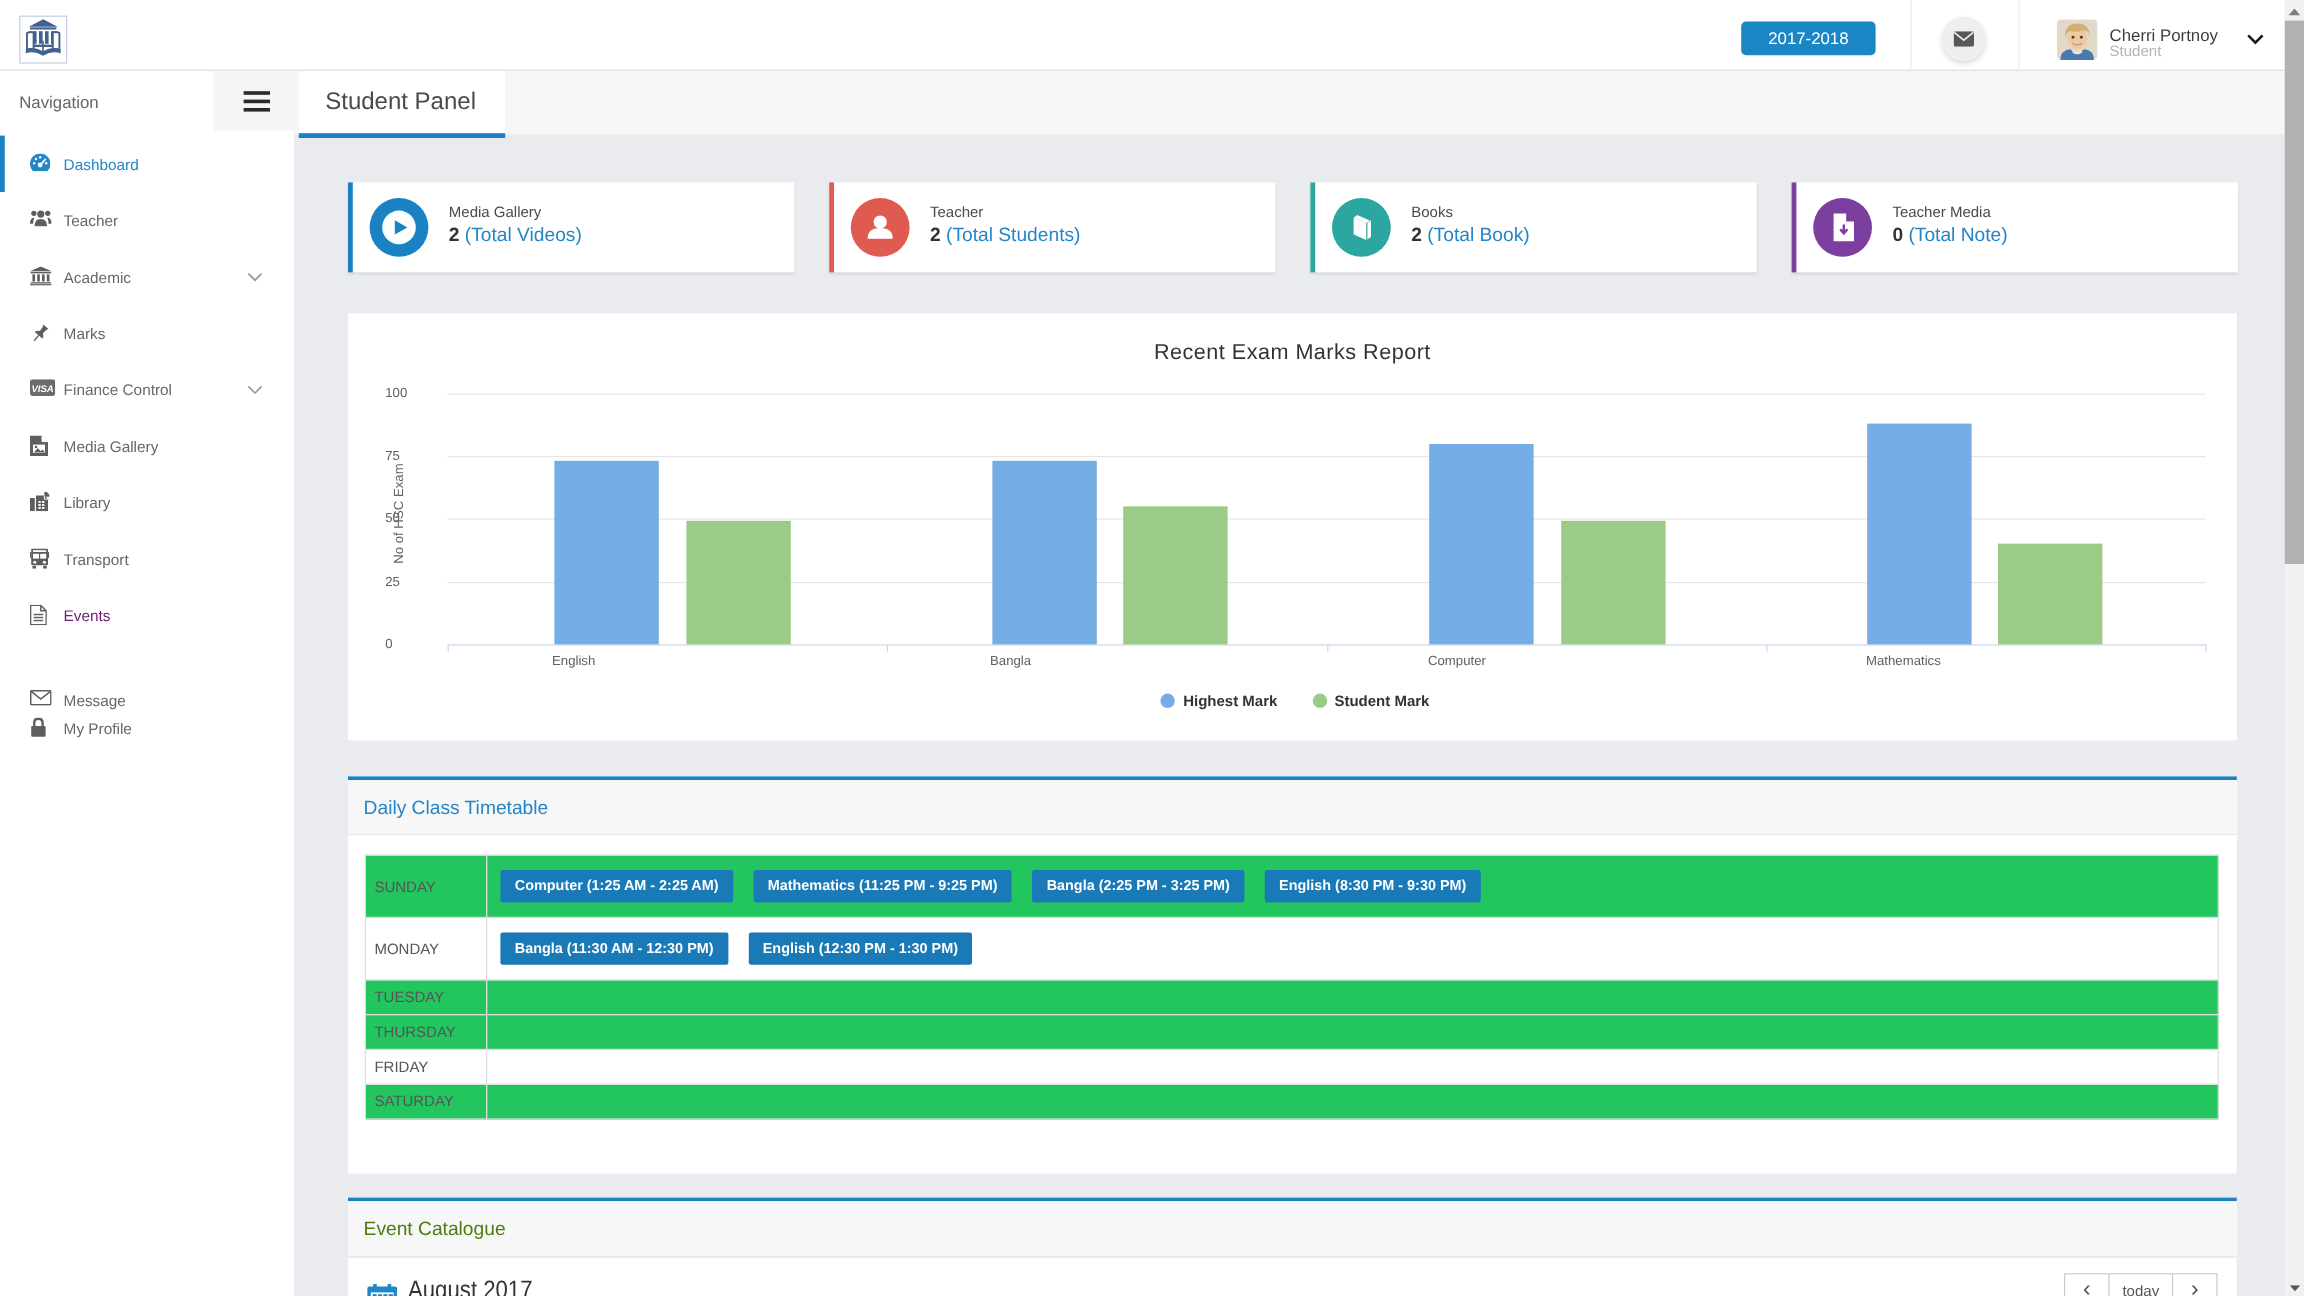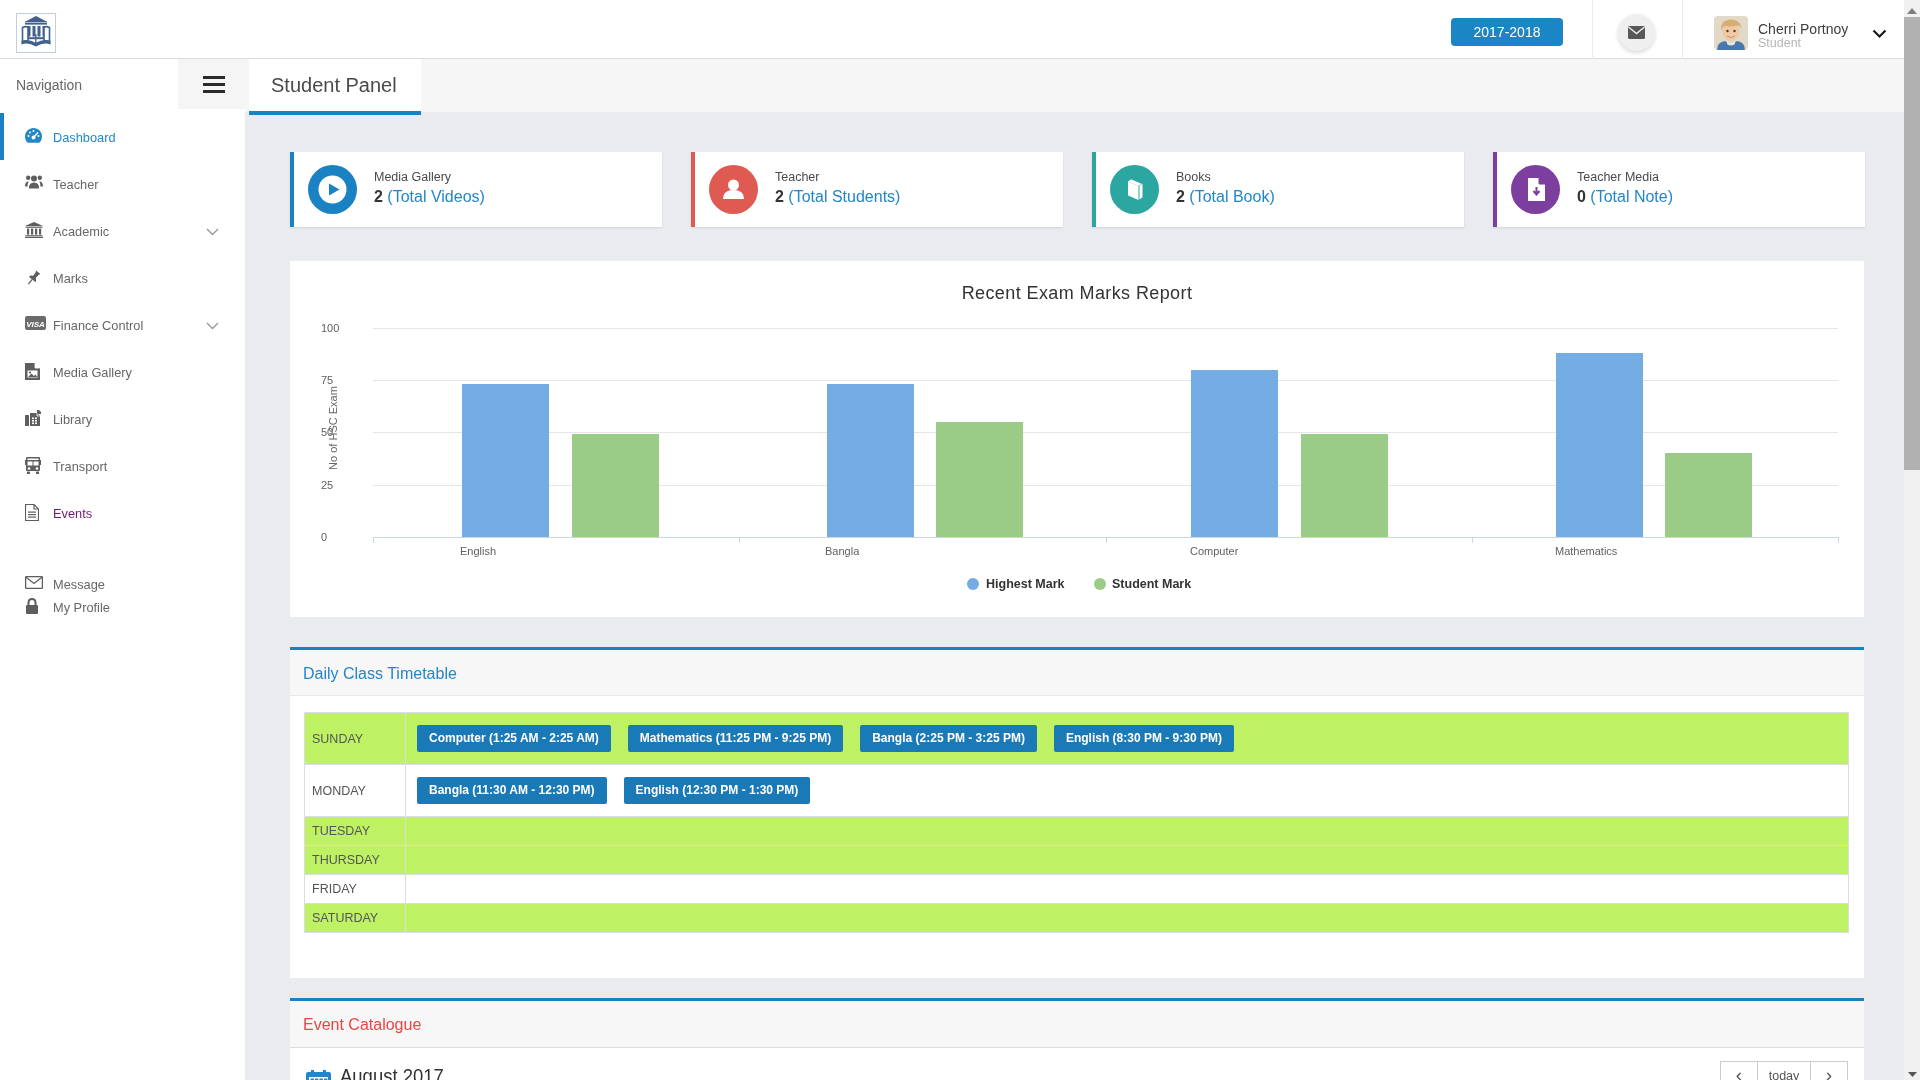--- a/index.html
+++ b/index.html
@@ -56,27 +56,27 @@
 #axisline { position:absolute; left:373px; top:537px; width:1465px; height:1px; background:#ccd6eb; }
 .ldot { display:inline-block; width:12px; height:12px; border-radius:50%; vertical-align:-1px; }
 #legend { position:absolute; left:290px; top:577px; width:1574px; height:16px; font-size:12.5px; font-weight:bold; color:#333; }
 
 
 #ttpanel { position:absolute; left:290px; top:647px; width:1574px; height:331px; background:#fff; border-top:3px solid #1a82c3; }
 #tttitle { position:absolute; left:13px; top:15px; font-size:16px; color:#2386c8; }
 #tttable { position:absolute; left:14px; top:62px; width:1545px; border-collapse:collapse; }
 #tttable td { border:1px solid #ddd; font-size:12.5px; color:#555; }
 #tttable td.day { width:101px; padding-left:7px; }
-#tttable tr.odd { background:#bef264; }
+#tttable tr.odd { background:#22c55e; }
 .chip { display:inline-block; background:#1a7ab8; color:#fff; font-size:12px; font-weight:bold; height:27px; line-height:27px; padding:0 12px; border-radius:2px; margin-right:17px; vertical-align:middle; }
 .cellpad { padding:8px 0 8px 11px; }
 
 
 #evpanel { position:absolute; left:290px; top:998px; width:1574px; height:82px; background:#fff; border-top:3px solid #1a82c3; }
-#evtitle { position:absolute; left:13px; top:15px; font-size:16px; color:#ef4444; }
+#evtitle { position:absolute; left:13px; top:15px; font-size:16px; color:#4d7c0f; }
 #evline { position:absolute; left:0; top:46px; width:1574px; height:1px; background:#ddd; }
 #evmonth { position:absolute; left:50px; top:63px; font-size:21px; color:#333; transform:scaleX(0.88); transform-origin:left top; }
 .fcbtn { position:absolute; top:1061px; height:30px; background:#fff; border:1px solid #ccc; font-size:13px; color:#555; text-align:center; line-height:28px; }
 
 
 #sbar { position:absolute; left:1904px; top:0; width:16px; height:1080px; background:#f1f1f1; z-index:20; }
 #sthumb { position:absolute; left:1904px; top:17px; width:16px; height:453px; background:#b1b1b1; z-index:21; }
 .sarrow { position:absolute; left:1904px; width:16px; height:17px; background:#f1f1f1; text-align:center; z-index:22; }
 </style>
 </head>

